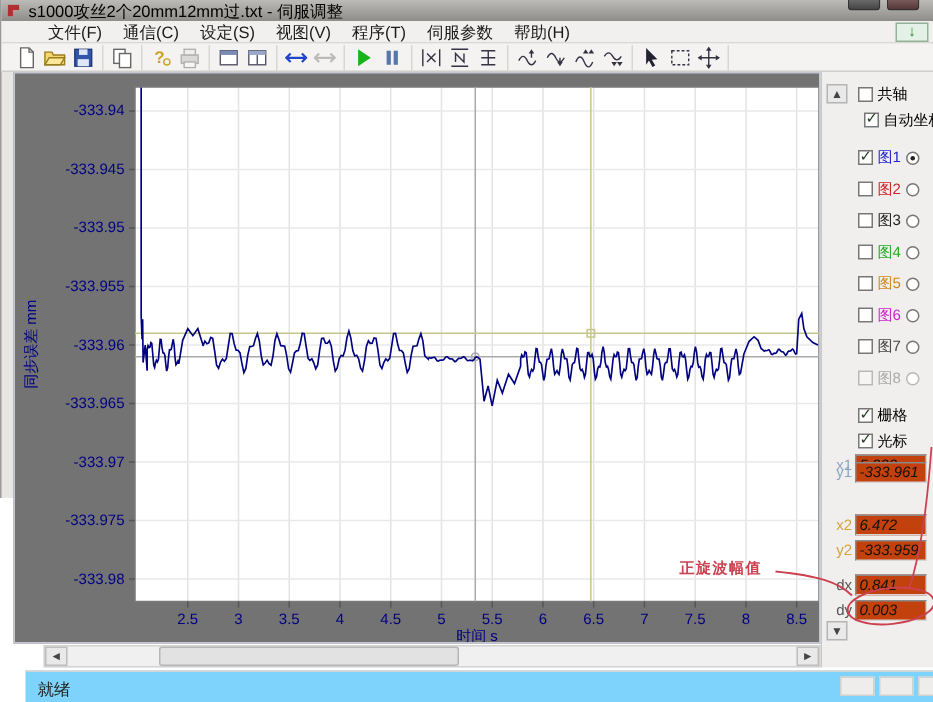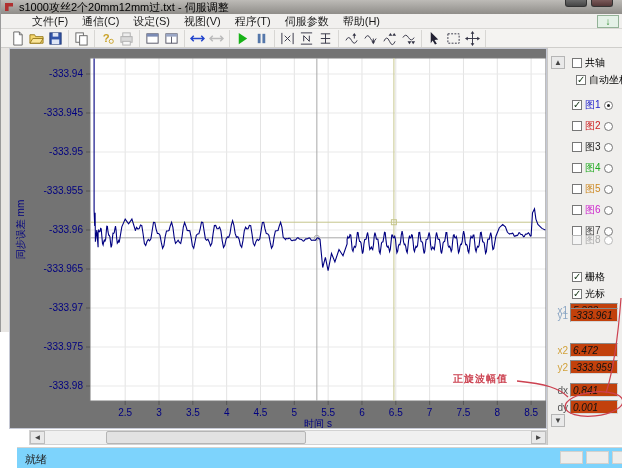--- a/index.html
+++ b/index.html
@@ -360,21 +360,21 @@
     <span class="row" style="left:24px; top:155px">
       <span class="cb"></span>
       <span style="color:#cc22cc">图6</span>
       <span class="rb"></span>
     </span>
     <span class="row" style="left:24px; top:176px">
       <span class="cb"></span>
       <span style="color:#444444">图7</span>
       <span class="rb"></span>
     </span>
-    <span class="row" style="left:24px; top:185px">
+    <span class="row" style="left:24px; top:197px">
       <span class="cb dis"></span>
       <span style="color:#aaaaaa">图8</span>
       <span class="rb dis"></span>
     </span>
 
     <span class="row" style="left:24px; top:222px">
       <span class="cb on"></span>
       <span>栅格</span>
     </span>
     <span class="row" style="left:24px; top:239px">
@@ -397,21 +397,21 @@
     <span class="ro-row" style="left:6px; top:312px">
       <span class="ro-label" style="color:#d2a23c">y2</span>
       <span class="ro-field">-333.959</span>
     </span>
     <span class="ro-row" style="left:6px; top:335px">
       <span class="ro-label" style="color:#555">dx</span>
       <span class="ro-field">0.841</span>
     </span>
     <span class="ro-row" style="left:6px; top:352px">
       <span class="ro-label" style="color:#555">dy</span>
-      <span class="ro-field">0.001</span>
+      <span class="ro-field">0.003</span>
     </span>
   </div>
 
   <div class="statusbar">
     <span class="status-text">就绪</span>
     <span class="status-pane" style="right:56px"></span>
     <span class="status-pane" style="right:30px"></span>
     <span class="status-pane" style="right:4px"></span>
   </div>
 

